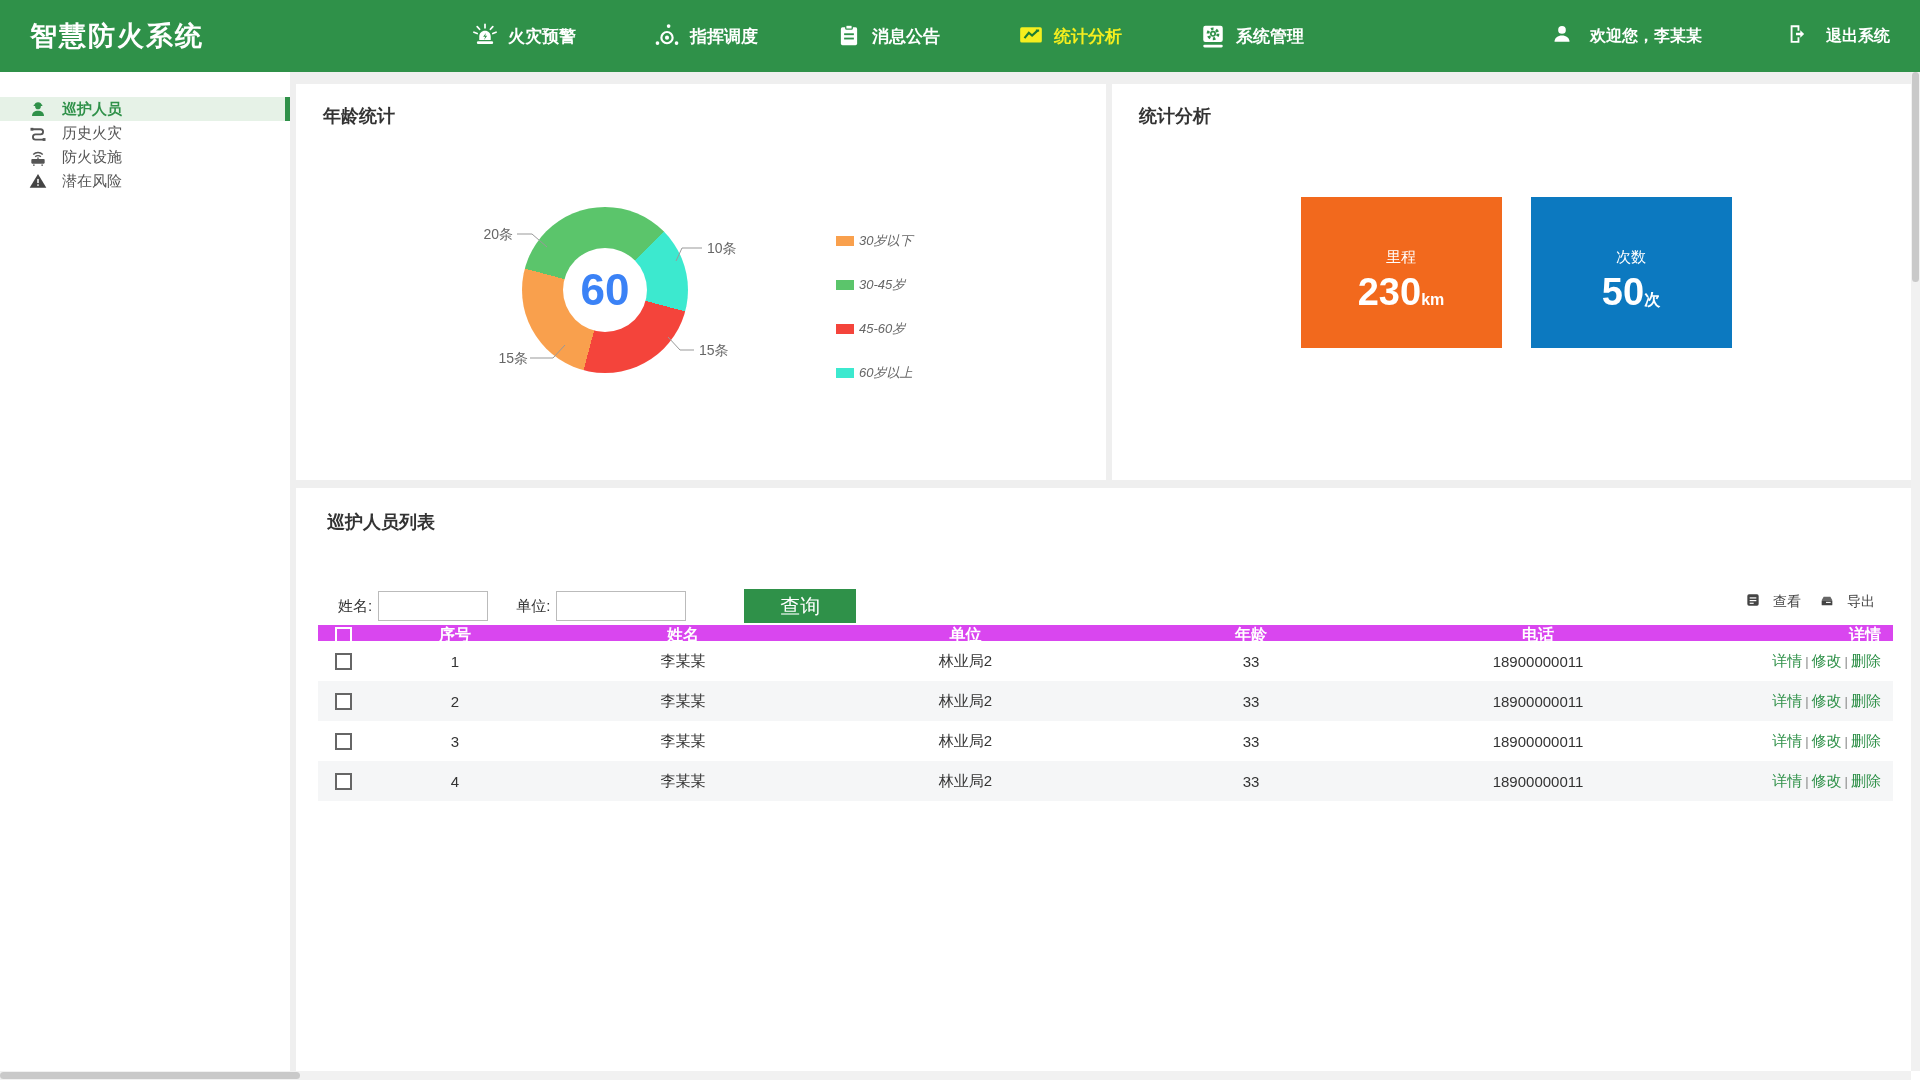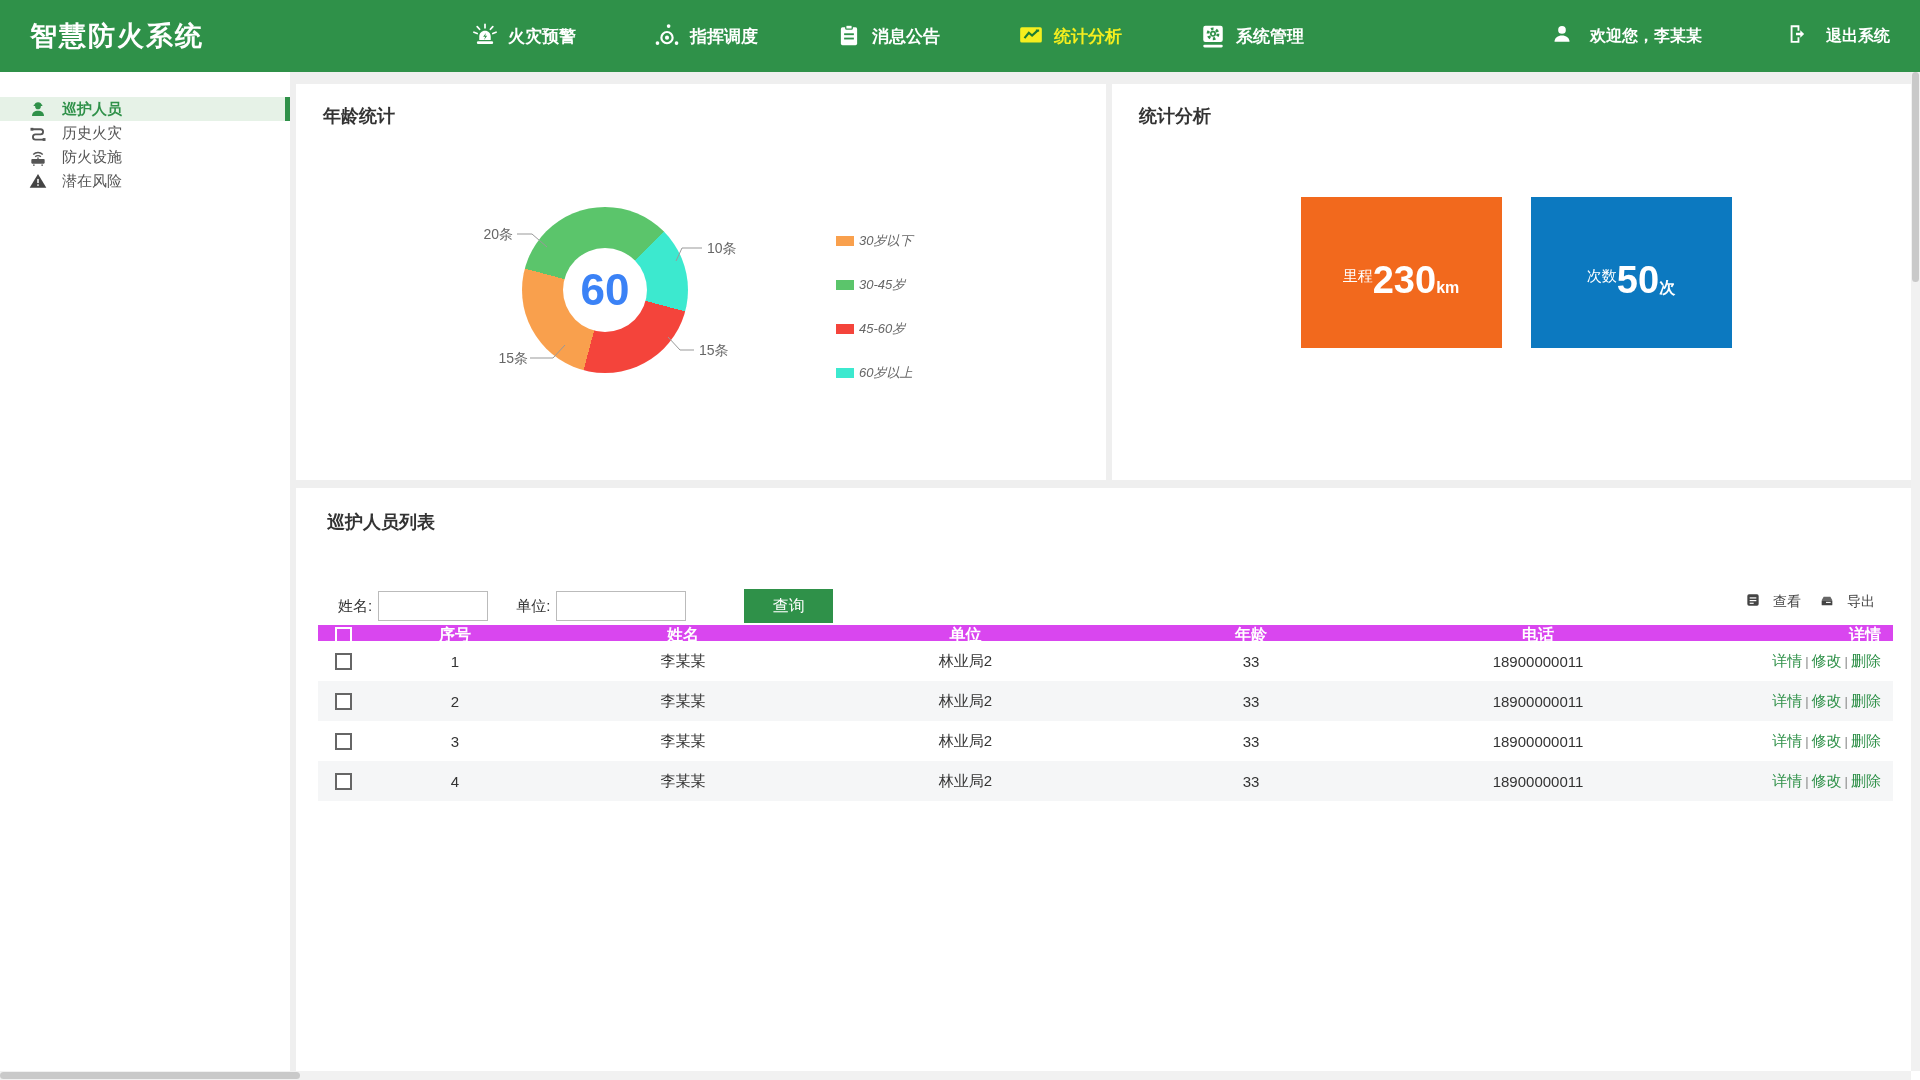--- a/index.html
+++ b/index.html
@@ -39,34 +39,34 @@
   .donut-hole span { font-size:44px; font-weight:bold; color:#3b82f6; }
   .callout-lines { position:absolute; left:0; top:0; pointer-events:none; }
   .callout { position:absolute; font-size:14px; color:#666; white-space:nowrap; }
   .legend { position:absolute; left:540px; top:148px; }
   .legend-item { display:flex; align-items:center; gap:5px; margin-bottom:26px; }
   .swatch { width:18px; height:10px; display:inline-block; }
   .legend-label { font-size:13px; color:#666;font-style:italic; }
 
   
   .cards { position:absolute; left:0; top:113px; width:100%; display:flex; justify-content:center; gap:29px; }
-  .stat-card { width:201px; height:151px; color:#fff; display:flex; flex-direction:row;
+  .stat-card { width:201px; height:151px; color:#fff; display:flex; flex-direction:column;
     align-items:center; justify-content:center; padding-top:14px; }
   .stat-label { font-size:15px; margin-bottom:6px; }
   .stat-value { font-size:38px; font-weight:bold; line-height:1; }
   .stat-unit  { font-size:16px; font-weight:bold; }
 
   
   .filter-row { position:absolute; left:42px; top:101px; height:34px; display:flex; align-items:center; }
   .filter-label { font-size:15px; color:#333; margin-right:6px; }
   .filter-input { width:110px; height:30px; border:1px solid #bbb; background:#fff; font-size:14px; padding:0 6px; outline:none; }
   .filter-input.wide { width:130px; }
   .gap28 { width:28px; } .gap58 { width:58px; }
-  .search-btn { width:89px; height:34px; background:#2f9149; color:#fff; border:none;
-    font-size:16px; cursor:pointer; }
+  .search-btn { width:112px; height:34px; background:#2f9149; color:#fff; border:none;
+    font-size:20px; cursor:pointer; }
   .tools { position:absolute; right:45px; top:104px; display:flex; gap:18px; }
   .tool { display:flex; align-items:center; gap:12px; font-size:14px; color:#444; cursor:pointer; }
 
   .ptable { position:absolute; left:22px; top:137px; width:1575px; }
   .thead, .trow { display:grid; grid-template-columns:50px 174px 282px 283px 288px 286px 1fr; align-items:center; }
   .thead { height:16px; background:#d946ef; color:#fff; font-size:16px; font-weight:bold; }
   .trow { height:40px; background:#fff; font-size:15px; color:#333; }
   .trow.alt { background:#f5f6f7; }
   .cell { text-align:center; }
   .cbx-cell { display:flex; justify-content:center; }

